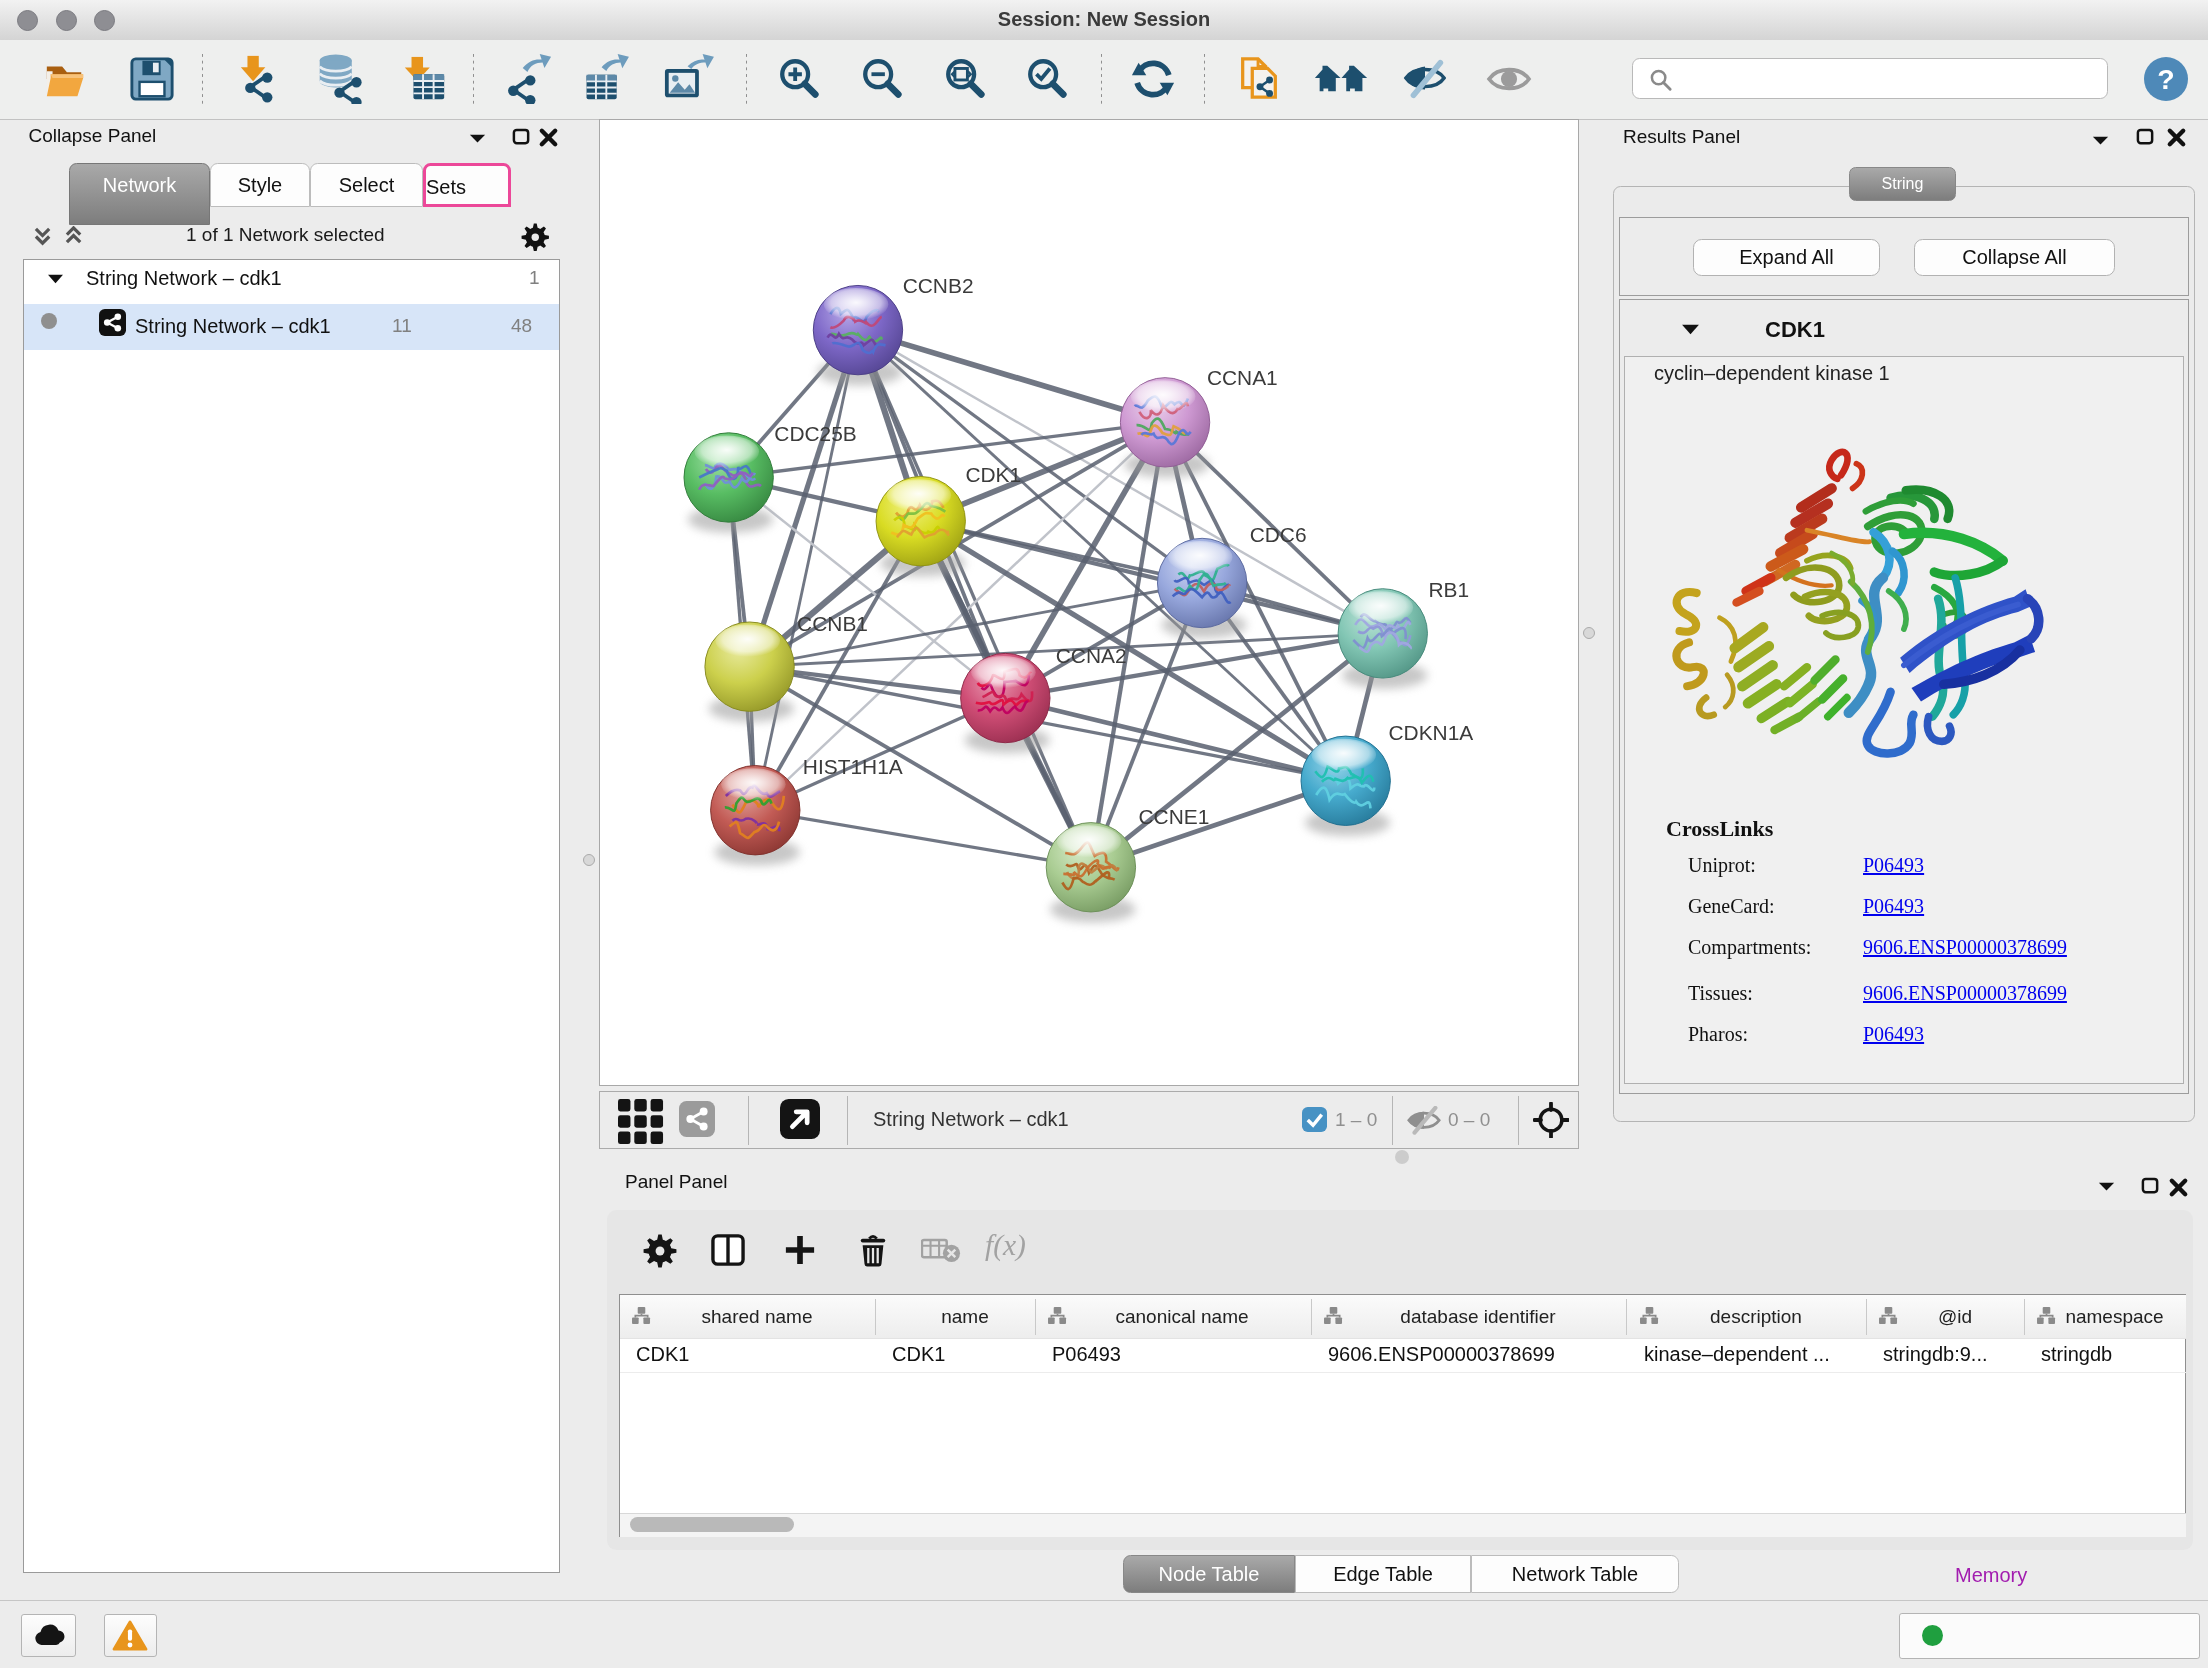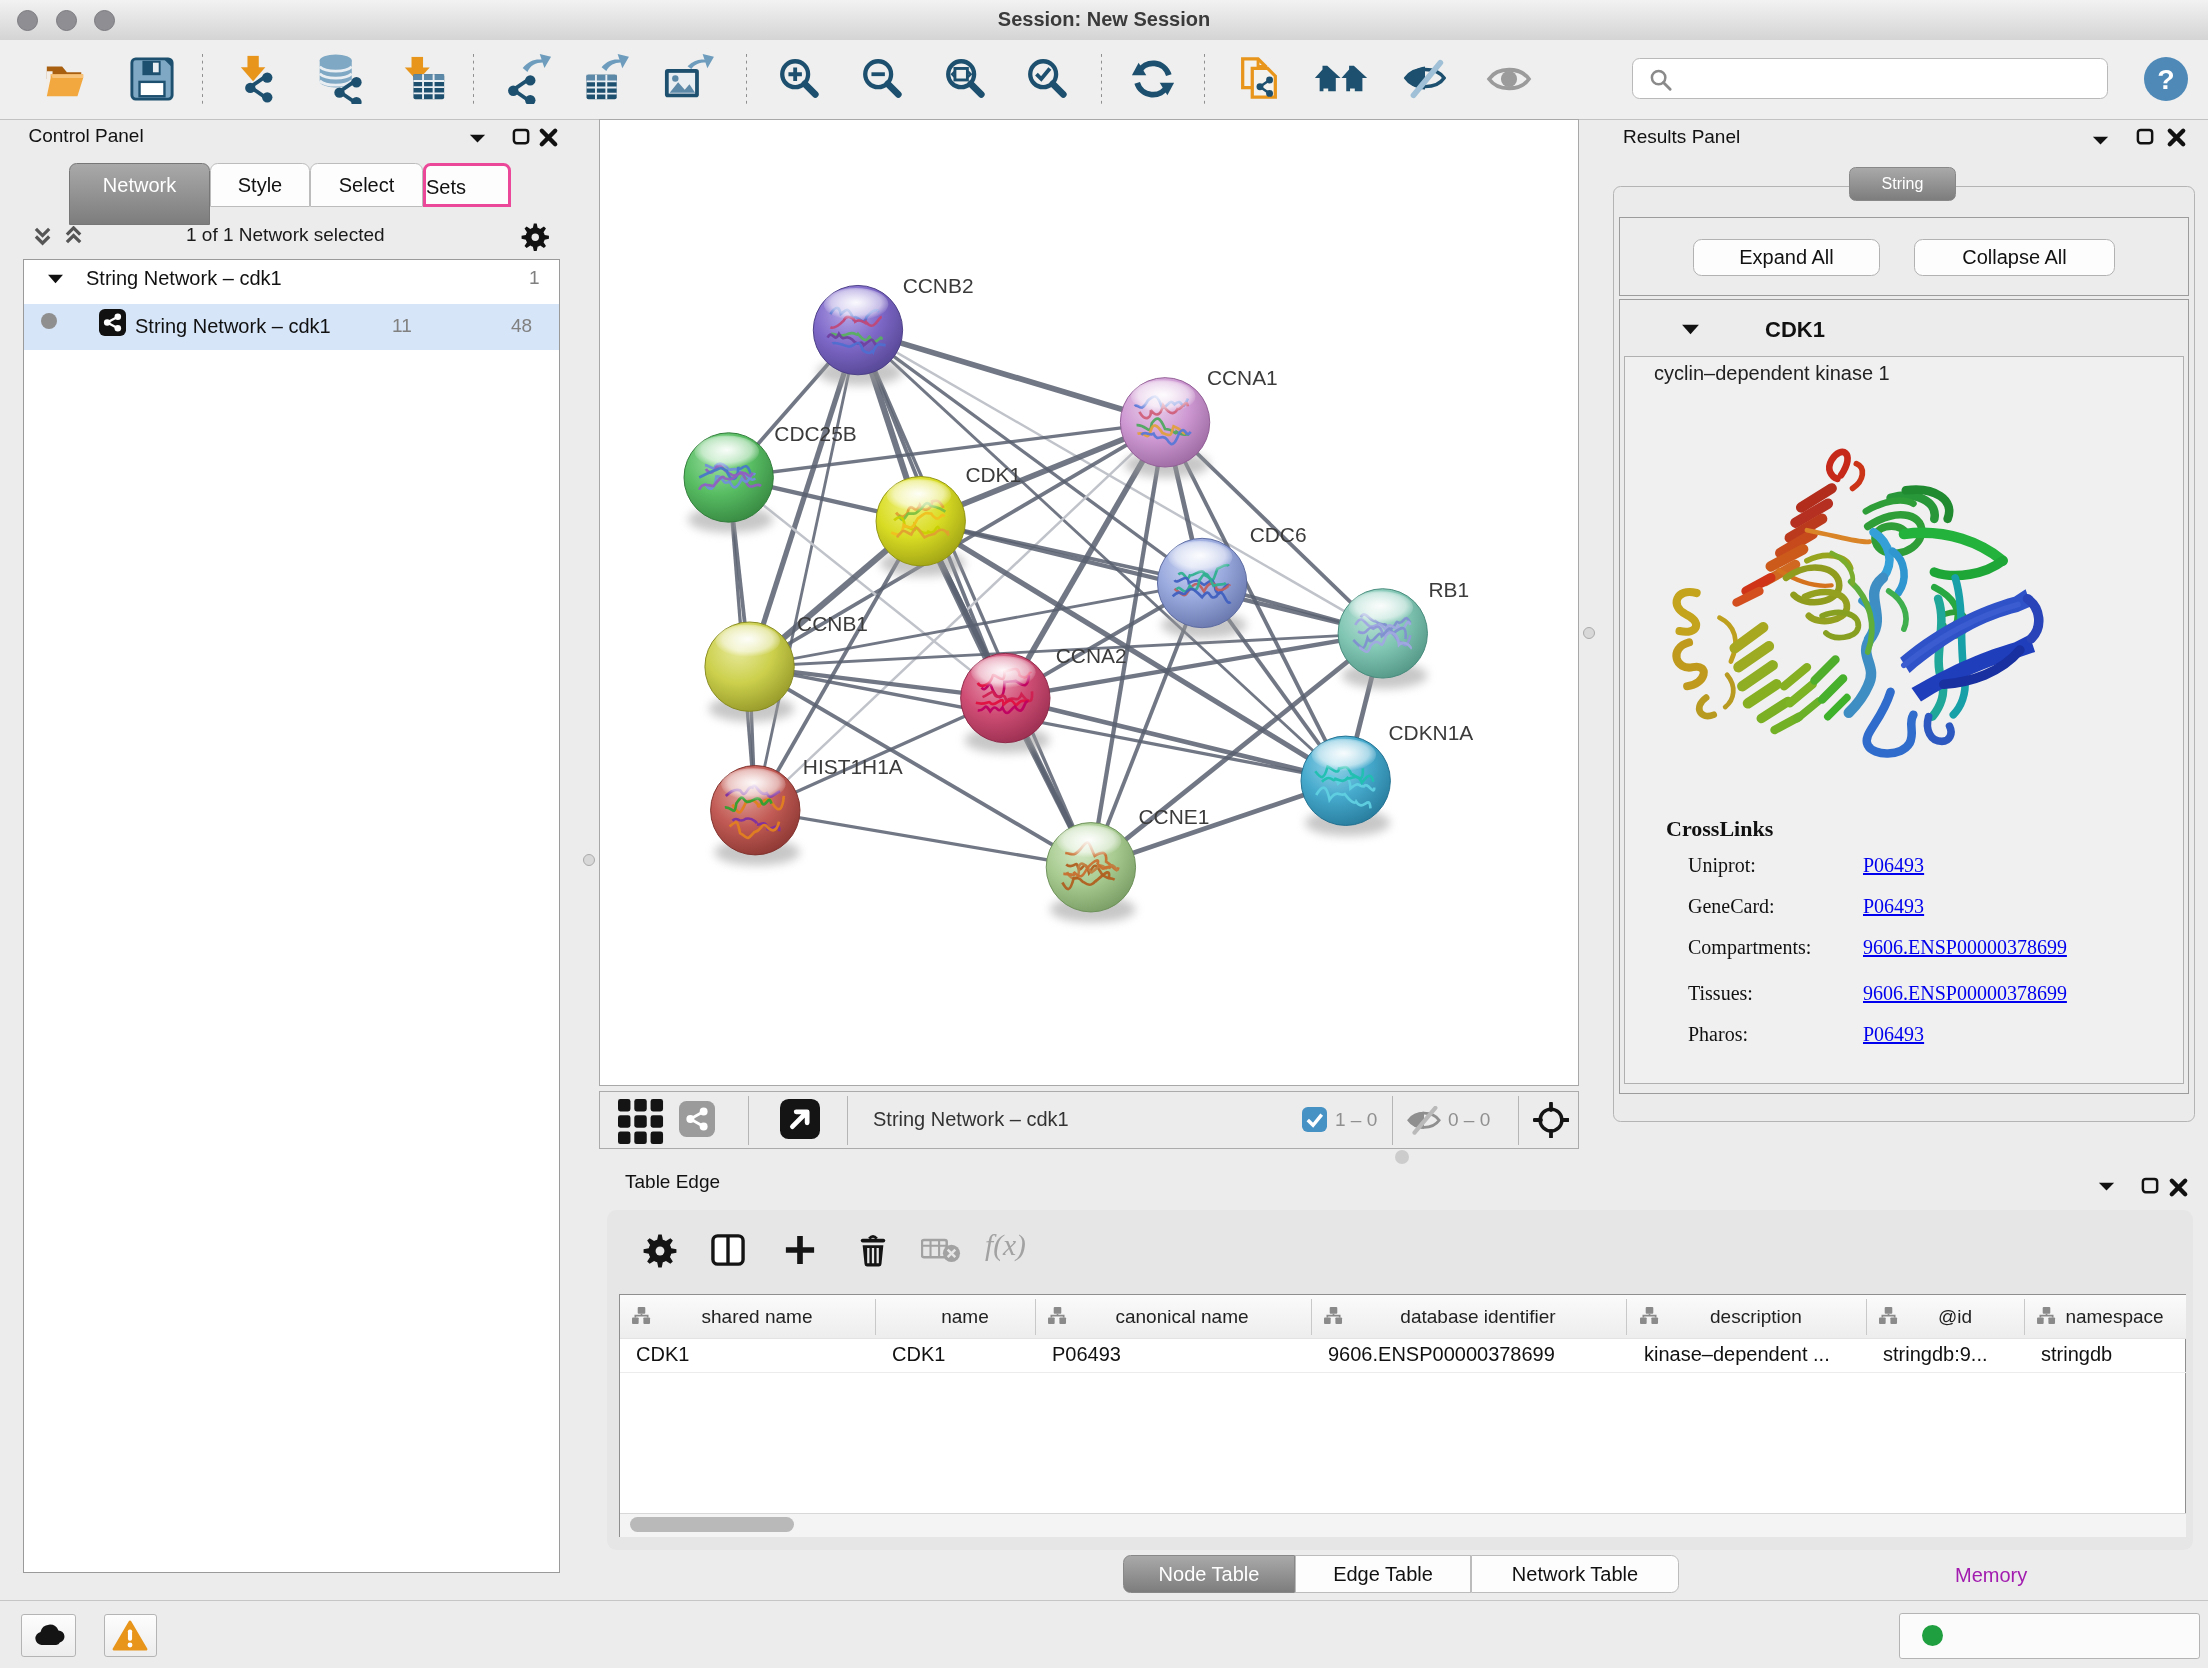--- a/index.html
+++ b/index.html
@@ -152,21 +152,21 @@
 <svg style="position:absolute;left:1486px;top:60px" width="46" height="38" viewBox="0 0 48 40">
     <path d="M3 20 C12 7 36 7 45 20 C36 33 12 33 3 20 z" fill="none" stroke="#9b9b9b" stroke-width="4"></path>
 <circle cx="24" cy="20" r="8.5" fill="#9b9b9b"></circle>
   </svg>
 <div style="position:absolute;left:1632px;top:58px;width:476px;height:41px;background:#fff;border:1.9px solid #b9b9b9;border-radius:7.6px;box-sizing:border-box"></div>
 <svg style="position:absolute;left:1649px;top:68px" width="25" height="25" viewBox="0 0 26 26">
     <circle cx="10" cy="10" r="7" fill="none" stroke="#8a8a8a" stroke-width="2.6"></circle>
     <path d="M15 15 L22 22" stroke="#8a8a8a" stroke-width="3" stroke-linecap="round"></path>
   </svg>
 <div style="position:absolute;left:2144px;top:57px;width:44px;height:44px;border-radius:50%;background:#4e89b8;color:#fff;font:700 28.5px 'Liberation Sans';text-align:center;line-height:44px">?</div>
-<div style="position:absolute;left:28.5px;top:125px;font:400 19px 'Liberation Sans',sans-serif;color:#111;white-space:nowrap;">Control Panel</div>
+<div style="position:absolute;left:28.5px;top:125px;font:400 19px 'Liberation Sans',sans-serif;color:#111;white-space:nowrap;">Collapse Panel</div>
 <svg style="position:absolute;left:468px;top:132px" width="19" height="13.3" viewBox="0 0 20 14">
     <path d="M2 3 l8 8 8 -8 z" fill="#111"></path>
   </svg>
 <svg style="position:absolute;left:512px;top:128px" width="19" height="19" viewBox="0 0 20 20">
     <rect x="2" y="2" width="15" height="14" rx="3" fill="none" stroke="#111" stroke-width="2.6"></rect>
   </svg>
 <svg style="position:absolute;left:538px;top:127px" width="21" height="21" viewBox="0 0 22 22">
     <path d="M4 4 L18 18 M18 4 L4 18" stroke="#111" stroke-width="4.6" stroke-linecap="round"></path>
   </svg>
 <div style="position:absolute;left:69px;top:163px;width:141px;height:62px;background:linear-gradient(#a9a9a9,#7d7d7d);color:#fff;border:1px solid #777;border-radius:7.6px 7.6px 0 0;box-sizing:border-box;text-align:center;font-size:20px;line-height:42px;">Network</div>
@@ -546,21 +546,21 @@
 <div style="position:absolute;left:1688px;top:854px;font:400 20px 'Liberation Serif',serif;color:#111;white-space:nowrap;">Uniprot:</div>
 <div style="position:absolute;left:1863px;top:854px;font:400 20px 'Liberation Serif',serif;color:#0000ee;white-space:nowrap;text-decoration:underline">P06493</div>
 <div style="position:absolute;left:1688px;top:895px;font:400 20px 'Liberation Serif',serif;color:#111;white-space:nowrap;">GeneCard:</div>
 <div style="position:absolute;left:1863px;top:895px;font:400 20px 'Liberation Serif',serif;color:#0000ee;white-space:nowrap;text-decoration:underline">P06493</div>
 <div style="position:absolute;left:1688px;top:936px;font:400 20px 'Liberation Serif',serif;color:#111;white-space:nowrap;">Compartments:</div>
 <div style="position:absolute;left:1863px;top:936px;font:400 20px 'Liberation Serif',serif;color:#0000ee;white-space:nowrap;text-decoration:underline">9606.ENSP00000378699</div>
 <div style="position:absolute;left:1688px;top:982px;font:400 20px 'Liberation Serif',serif;color:#111;white-space:nowrap;">Tissues:</div>
 <div style="position:absolute;left:1863px;top:982px;font:400 20px 'Liberation Serif',serif;color:#0000ee;white-space:nowrap;text-decoration:underline">9606.ENSP00000378699</div>
 <div style="position:absolute;left:1688px;top:1023px;font:400 20px 'Liberation Serif',serif;color:#111;white-space:nowrap;">Pharos:</div>
 <div style="position:absolute;left:1863px;top:1023px;font:400 20px 'Liberation Serif',serif;color:#0000ee;white-space:nowrap;text-decoration:underline">P06493</div>
-<div style="position:absolute;left:625px;top:1171px;font:400 19px 'Liberation Sans',sans-serif;color:#111;white-space:nowrap;">Table Edge</div>
+<div style="position:absolute;left:625px;top:1171px;font:400 19px 'Liberation Sans',sans-serif;color:#111;white-space:nowrap;">Panel Panel</div>
 <svg style="position:absolute;left:2097px;top:1180px" width="19" height="13.3" viewBox="0 0 20 14">
     <path d="M2 3 l8 8 8 -8 z" fill="#111"></path>
   </svg>
 <svg style="position:absolute;left:2141px;top:1177px" width="19" height="19" viewBox="0 0 20 20">
     <rect x="2" y="2" width="15" height="14" rx="3" fill="none" stroke="#111" stroke-width="2.6"></rect>
   </svg>
 <svg style="position:absolute;left:2168px;top:1177px" width="21" height="21" viewBox="0 0 22 22">
     <path d="M4 4 L18 18 M18 4 L4 18" stroke="#111" stroke-width="4.6" stroke-linecap="round"></path>
   </svg>
 <div style="position:absolute;left:607px;top:1210px;width:1586px;height:340px;background:#e6e6e6;border-radius:9.5px;"></div>

